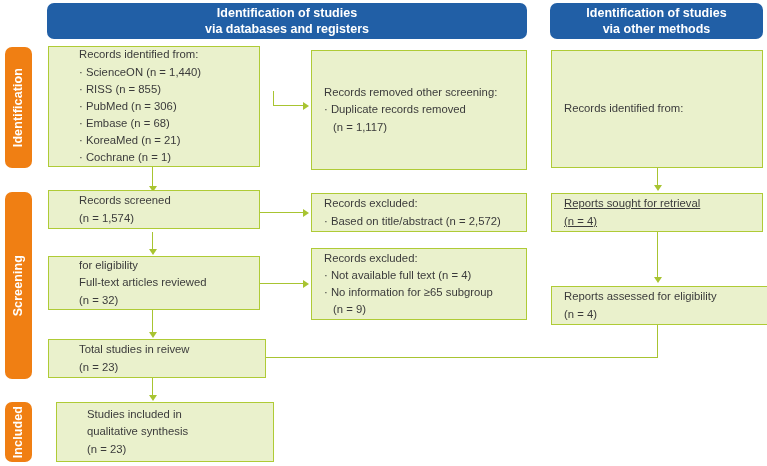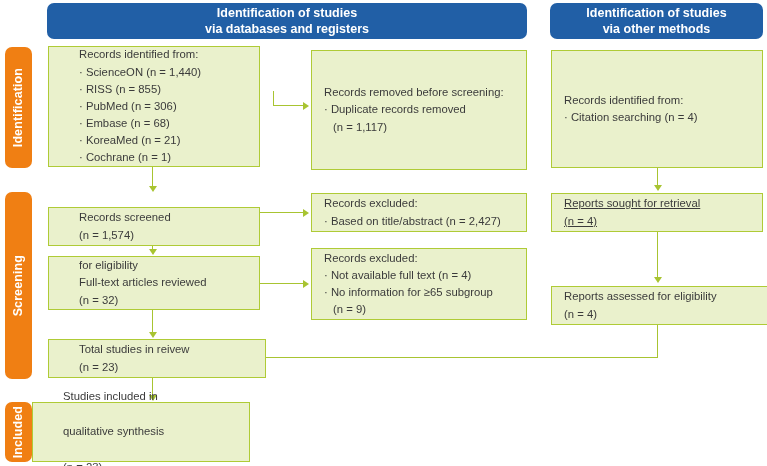--- a/index.html
+++ b/index.html
@@ -166,63 +166,62 @@
   <div class="box" style="left:48px; top:46px; width:212px; height:121px;">
     <div class="line">Records identified from:</div>
     <div class="line">· ScienceON (n = 1,440)</div>
     <div class="line">· RISS (n = 855)</div>
     <div class="line">· PubMed (n = 306)</div>
     <div class="line">· Embase (n = 68)</div>
     <div class="line">· KoreaMed (n = 21)</div>
     <div class="line">· Cochrane (n = 1)</div>
   </div>
 
-  <div class="box" style="left:48px; top:207px; width:212px; height:39px;">
+  <div class="box" style="left:48px; top:190px; width:212px; height:39px;">
     <div class="line">Records screened</div>
     <div class="line">(n = 1,574)</div>
   </div>
 
   <div class="box" style="left:48px; top:256px; width:212px; height:54px;">
     <div class="line">for eligibility</div>
     <div class="line">Full-text articles reviewed</div>
     <div class="line">(n = 32)</div>
   </div>
 
   <div class="box" style="left:48px; top:339px; width:218px; height:39px;">
     <div class="line">Total studies in reivew</div>
     <div class="line">(n = 23)</div>
   </div>
 
-  <div class="box" style="left:32px; top:402px; width:218px; height:60px;gap:18px;">
+  <div class="box" style="left:56px; top:402px; width:218px; height:60px;">
     <div class="line">Studies included in</div>
     <div class="line">qualitative synthesis</div>
     <div class="line">(n = 23)</div>
   </div>
 
   <div class="box pad-left-sm" style="left:311px; top:50px; width:216px; height:120px;">
-    <div class="line">Records removed before screening:</div>
+    <div class="line">Records removed other screening:</div>
     <div class="line">· Duplicate records removed</div>
     <div class="line cont">(n = 1,117)</div>
   </div>
 
   <div class="box pad-left-sm" style="left:311px; top:193px; width:216px; height:39px;">
     <div class="line">Records excluded:</div>
-    <div class="line">· Based on title/abstract (n = 2,427)</div>
+    <div class="line">· Based on title/abstract (n = 2,572)</div>
   </div>
 
   <div class="box pad-left-sm" style="left:311px; top:248px; width:216px; height:72px;">
     <div class="line">Records excluded:</div>
     <div class="line">· Not available full text (n = 4)</div>
     <div class="line">· No information for ≥65 subgroup</div>
     <div class="line cont">(n = 9)</div>
   </div>
 
   <div class="box pad-left-sm" style="left:551px; top:50px; width:212px; height:118px;">
     <div class="line">Records identified from:</div>
-    <div class="line">· Citation searching (n = 4)</div>
   </div>
 
   <div class="box pad-left-sm" style="left:551px; top:193px; width:212px; height:39px;text-decoration:underline;">
     <div class="line">Reports sought for retrieval</div>
     <div class="line">(n = 4)</div>
   </div>
 
   <div class="box pad-left-sm" style="left:551px; top:286px; width:256px; height:39px;">
     <div class="line">Reports assessed for eligibility</div>
     <div class="line">(n = 4)</div>

